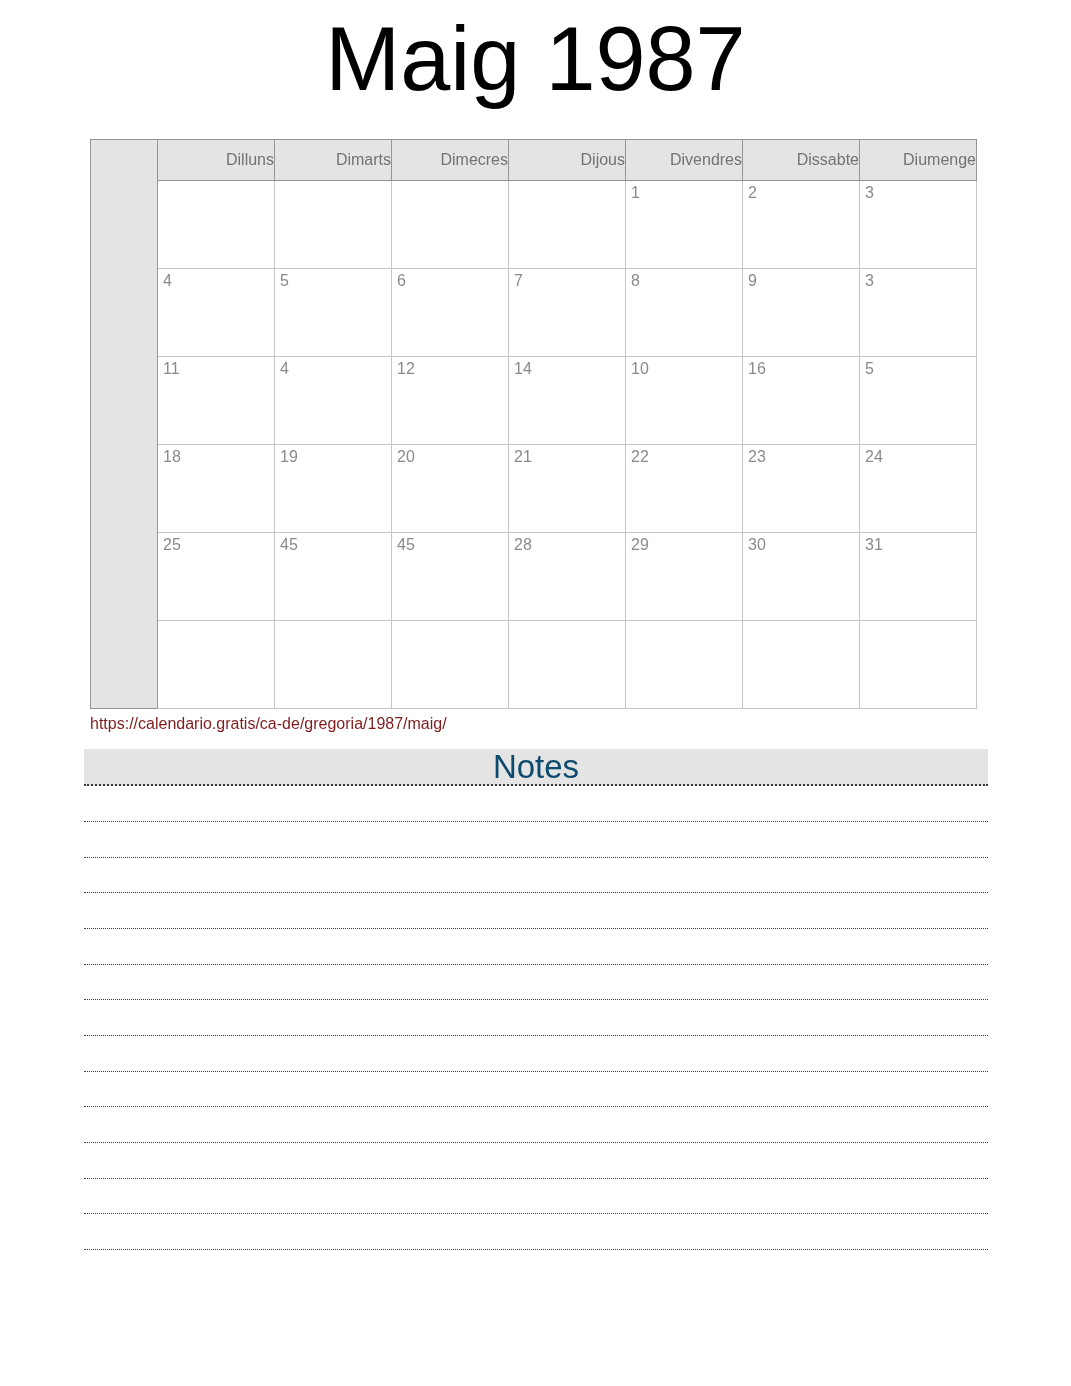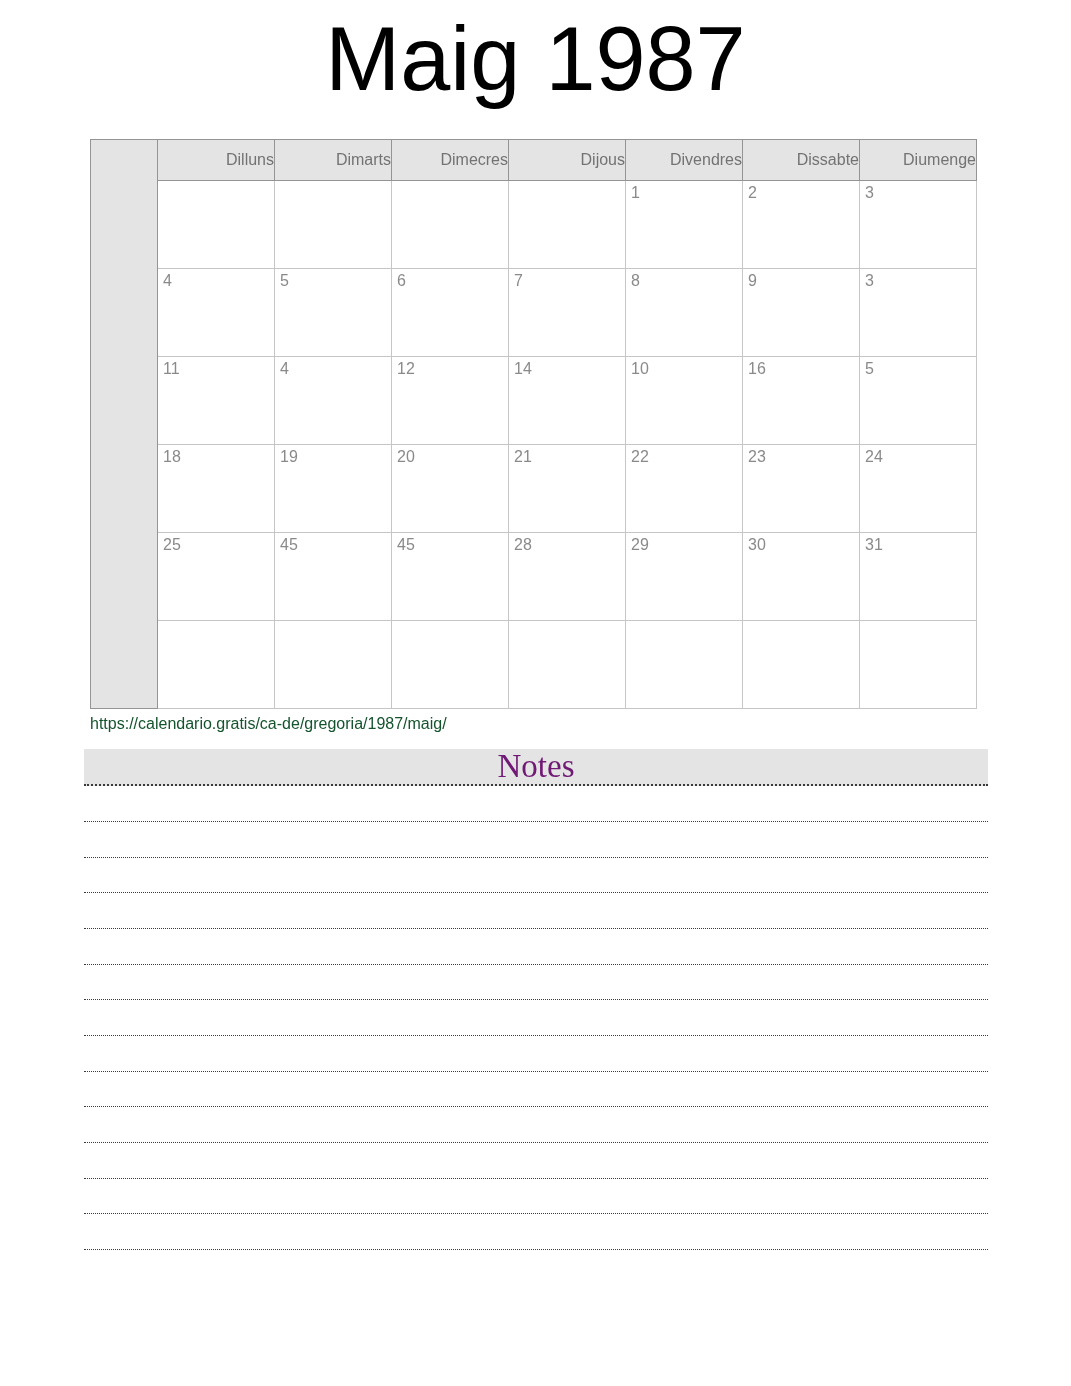--- a/index.html
+++ b/index.html
@@ -51,35 +51,34 @@
     text-align: left;
     padding: 3px 0 0 5px;
     font-size: 16px;
     color: #8a8a8a;
     overflow: hidden;
   }
   .source-url {
     margin: 5px 0 0 90px;
     font-size: 16px;
     line-height: 1.2;
-    color: #14532d;
+    color: #7f1d1d;
   }
   .notes-bar {
     box-sizing: border-box;
     margin: 16px 0 0 84px;
     width: 904px;
     height: 37px;
     background: #e4e4e4;
     border-bottom: 2px dotted #3a3a3a;
     display: flex;
     align-items: center;
     justify-content: center;
     font-size: 33px;
-    color: #701a75;
-    font-family: Liberation Serif, serif;
+    color: #0c4a6e;
   }
   .notes-lines {
     margin-left: 84px;
     width: 904px;
   }
   .note-line {
     box-sizing: border-box;
     height: 35.7px;
     border-bottom: 1px dotted #3a3a3a;
   }

